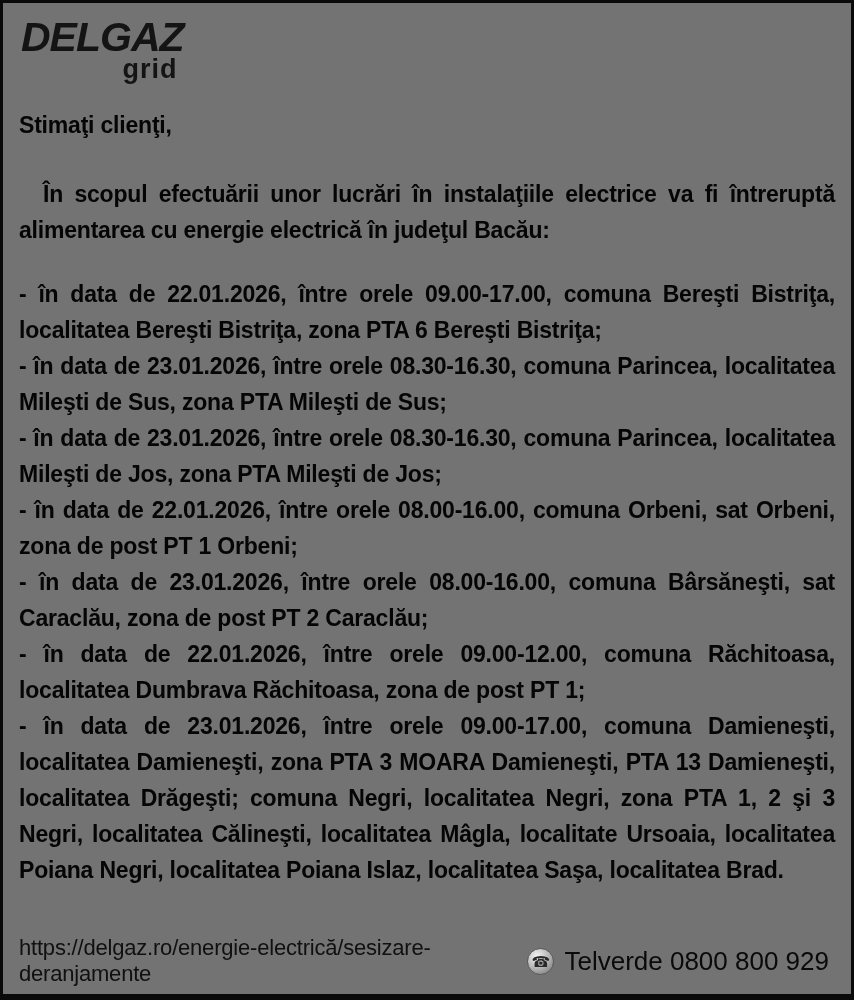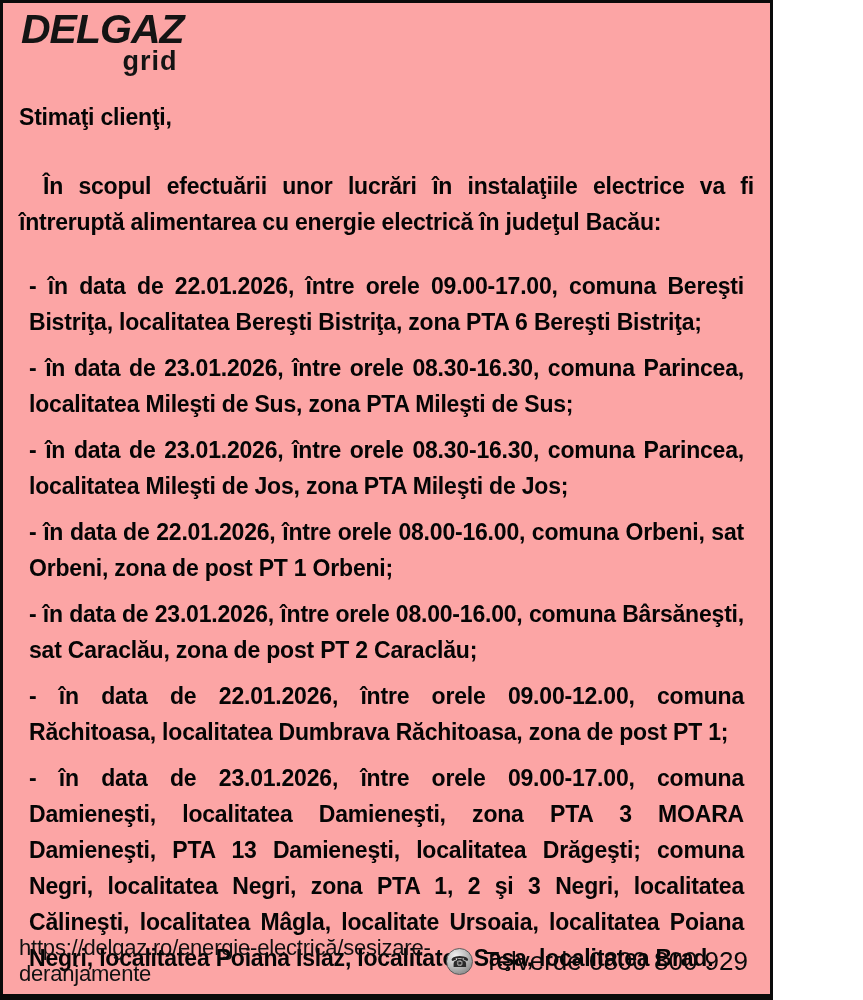--- a/index.html
+++ b/index.html
@@ -3,27 +3,27 @@
 <meta charset="utf-8">
 <style>
   html, body {
     margin: 0;
     padding: 0;
     background: #ffffff;
     font-family: "Liberation Sans", sans-serif;
   }
   .page {
     position: relative;
-    width: 773px;
+    width: 854px;
     height: 1000px;
     box-sizing: border-box;
-    background: #fca5a5;
+    background: #737373;
     border: 3px solid #0a0a0a;
     border-bottom-width: 6px;
-    padding: 2px 16px 0 16px;
+    padding: 10px 16px 0 16px;
     overflow: hidden;
     color: #050505;
   }
 
   
   .logo {
     width: fit-content;
     margin: 4px 0 0 2px;
     line-height: 1;
   }
@@ -57,21 +57,21 @@
   }
   .intro {
     margin: 33px 0 8px 0;
     text-align: justify;
     text-indent: 24px;
   }
   .outages {
     margin-top: 28px;
   }
   .outages p {
-    margin: 10px;
+    margin: 0;
     text-align: justify;
   }
   .closing {
     margin: 38px 0 0 0;
   }
 
   
   .footer {
     position: absolute;
     left: 16px;

